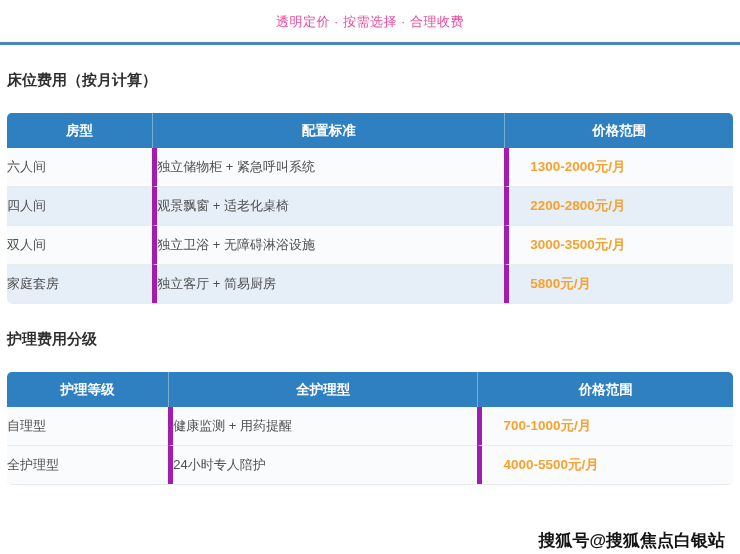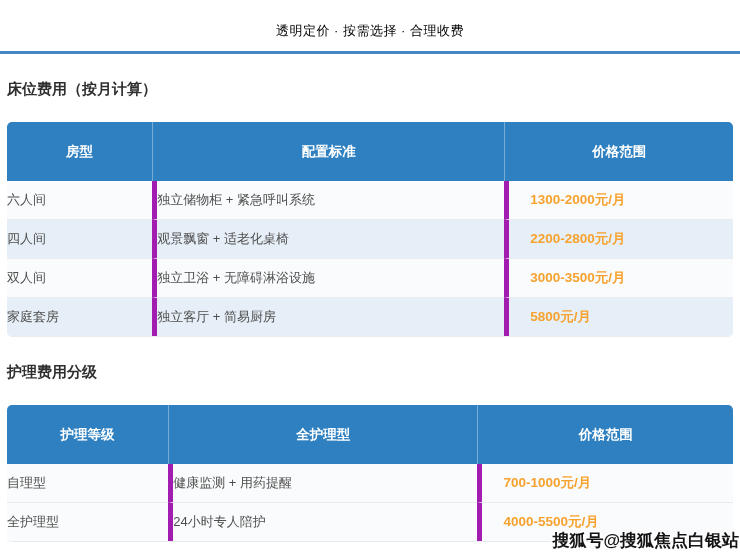--- a/index.html
+++ b/index.html
@@ -11,24 +11,24 @@
     overflow: hidden;
   }
   .page-title {
     margin: 0; padding-top: 7px;
     text-align: center;
     font-size: 29px; font-weight: 700;
     color: #2e7ec4;
     letter-spacing: 1px;
   }
   .page-subtitle {
-    margin-top: 22px;
+    margin-top: 13px;
     text-align: center;
     font-size: 13px;
-    color: #000000;
+    color: #ec4899;
     letter-spacing: 0.5px;
   }
   .header-divider {
     margin-top: 11px;
     height: 3px;
     background: #4387c7;
   }
   .content { padding: 0 7px; }
   .section-heading {
     margin: 26px 0 0 0;
@@ -52,21 +52,21 @@
   .t1 col:nth-child(3) { width: 31.5%; }
   .t2 col:nth-child(1) { width: 22.2%; }
   .t2 col:nth-child(2) { width: 42.6%; }
   .t2 col:nth-child(3) { width: 35.2%; }
   th {
     background: #2e80c1;
     color: #ffffff;
     font-size: 13.5px; font-weight: 700;
     height: 35px;
     text-align: center;
-    padding: 12px;
+    padding: 0;
   }
   th + th { border-left: 1px solid rgba(255,255,255,0.35); }
   td {
     height: 38px;
     text-align: left;
     font-size: 13px;
     color: #4f4f4f;
     background: #fafbfc;
     border-top: 1px solid #e8ecef;
     padding: 0;
@@ -76,21 +76,21 @@
   td + td { border-left: 5px solid #a21caf; }
   tr.alt td { background: #e6eff7; }
   td.price {
     color: #f7a22e;
     font-weight: 700;
     font-size: 13.5px;
     padding-left: 21px;
   }
   .watermark {
     position: absolute;
-    right: 1px; bottom: 2px;
+    right: 15px; bottom: 2px;
     font-size: 17px; font-weight: 700;
     color: #141414;
     white-space: nowrap;
     text-shadow:
       -1px -1px 0 #fff, 1px -1px 0 #fff,
       -1px 1px 0 #fff, 1px 1px 0 #fff,
       0 -1px 0 #fff, 0 1px 0 #fff,
       -1px 0 0 #fff, 1px 0 0 #fff;
   }
 </style>

